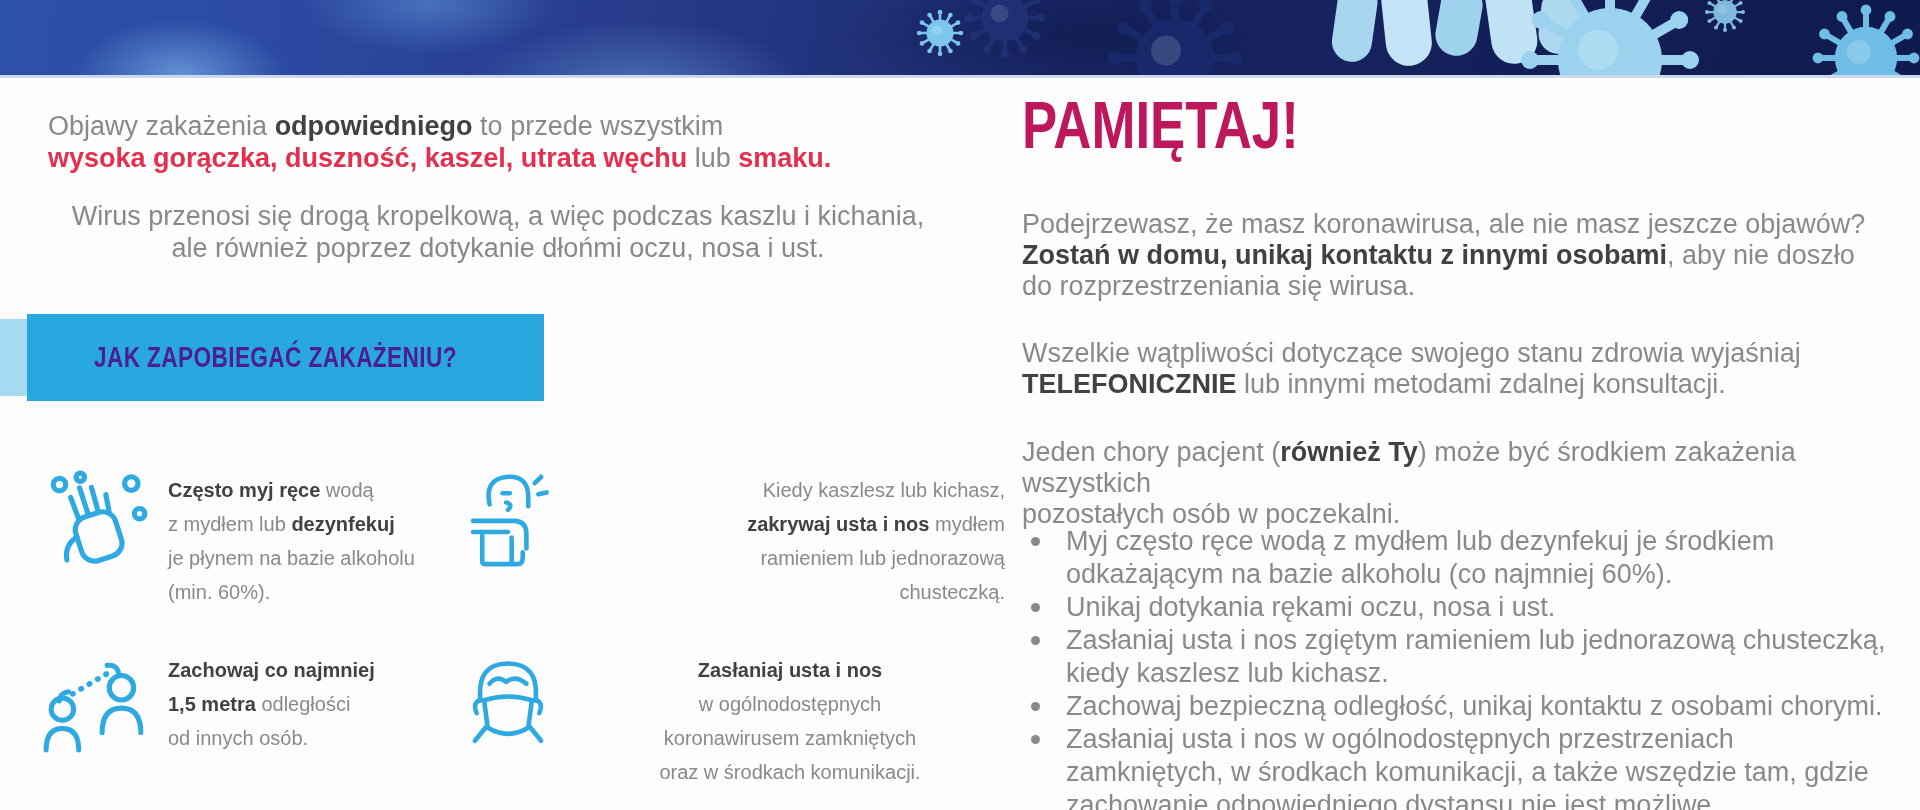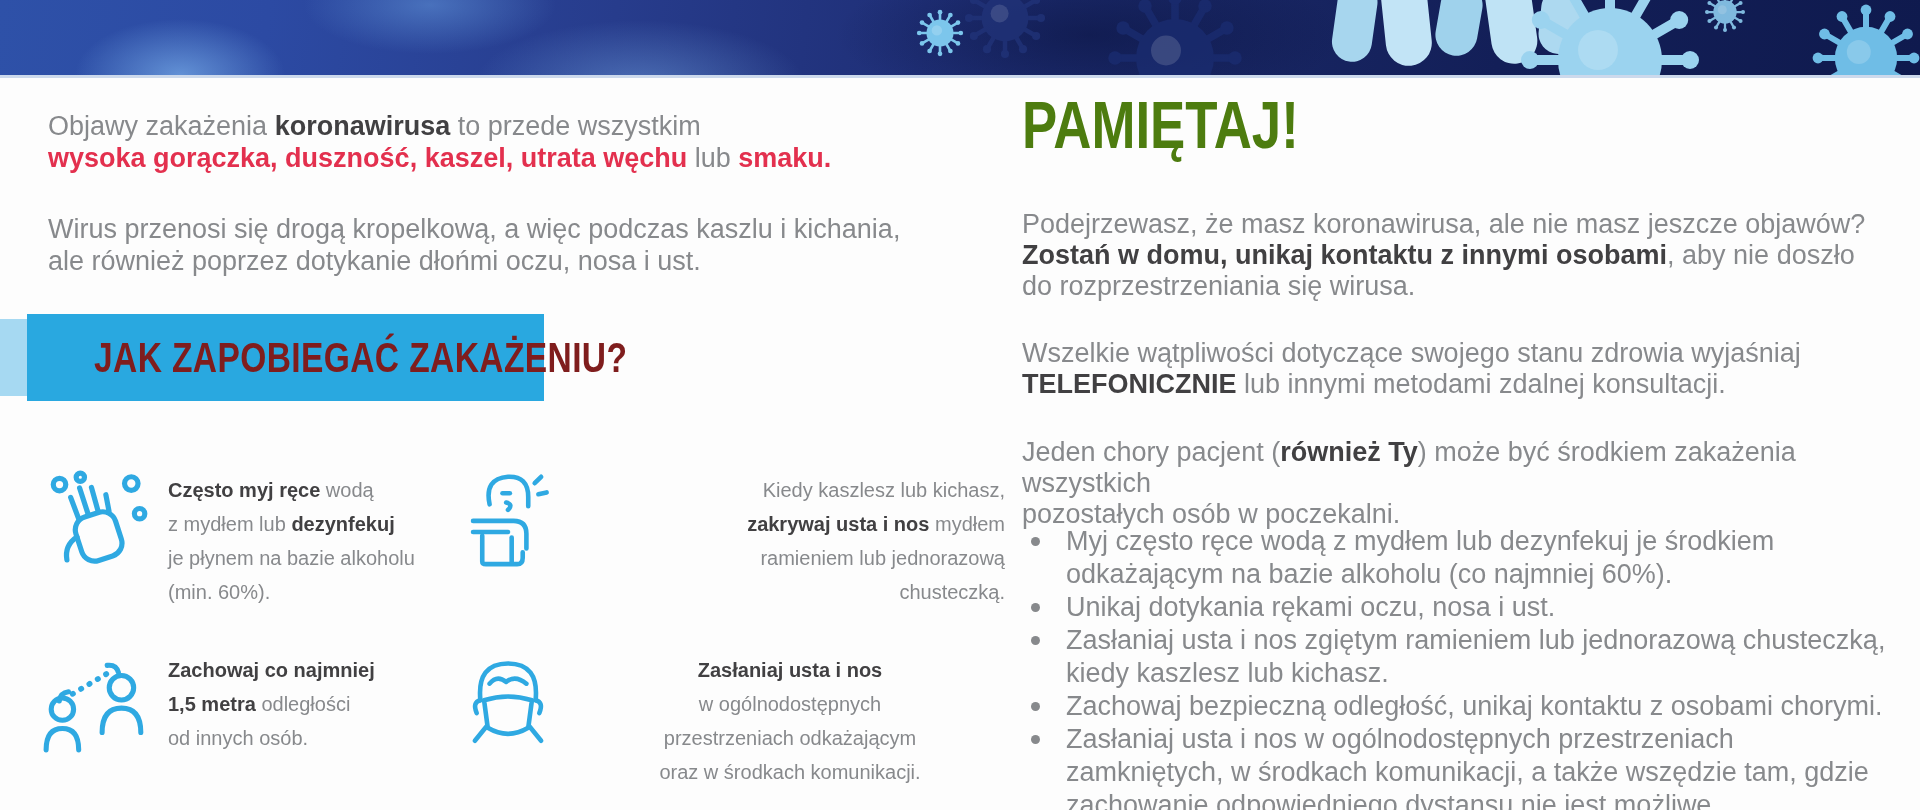--- a/index.html
+++ b/index.html
@@ -16,41 +16,41 @@
       linear-gradient(97deg,#2e51a8 0%,#2c4aa3 14%,#273c8c 32%,#1f2f77 48%,#192765 62%,#131f58 78%,#0f1a4e 100%);
     border-bottom:3px solid #ccd9ec;}
   .banner svg{position:absolute;left:0;top:0;}
 
   
   .line{display:block;}
   .b{font-weight:700;color:#414042;}
   .red{font-weight:700;color:#e3304e;}
   .gray-par{position:absolute;left:48px;font-size:27px;line-height:32px;width:900px;margin:0;}
   #intro{top:110px;}
-  #transmission{top:213px;}
+  #transmission{top:200px;text-align:center;}
 
   
   .section-strip{position:absolute;left:0;top:319px;width:27px;height:77px;background:#a6d9f2;}
   .section-box{position:absolute;left:27px;top:314px;width:517px;height:87px;background:#29a8e0;}
-  .section-box h2{margin:0;line-height:87px;padding-left:67px;font-size:43px;font-weight:700;color:#7f1d1d;}
+  .section-box h2{margin:0;line-height:87px;padding-left:67px;font-size:29px;font-weight:700;color:#4c1d95;}
   .cond{display:inline-block;transform:scaleX(.78);transform-origin:0 50%;white-space:nowrap;letter-spacing:.5px;}
 
   
   .tip{position:absolute;}
   .tip-icon{position:absolute;left:0;top:0;}
   .tip-text{position:absolute;font-size:20px;line-height:34px;width:430px;margin:0;}
   .t1{left:46px; top:466px;} .t1 .tip-icon{width:104px;height:104px;top:4px;} .t1 .tip-text{left:122px;top:7px;}
   .t2{left:462px;top:464px;} .t2 .tip-icon{width:92px; height:112px;}        .t2 .tip-text{left:113px;top:9px;text-align:right;}
   .t3{left:40px; top:644px;} .t3 .tip-icon{width:112px;height:104px;top:6px;} .t3 .tip-text{left:128px;top:9px;}
   .t4{left:462px;top:646px;} .t4 .tip-icon{width:92px; height:114px;}        .t4 .tip-text{left:113px;top:7px;text-align:center;}
   .tip-svg{fill:none;stroke:#2fa9e2;stroke-width:5;stroke-linecap:round;stroke-linejoin:round;}
 
   
   .remember-title{position:absolute;left:1022px;top:88px;margin:0;font-size:66px;line-height:74px;
-                  font-weight:700;color:#4d7c0f;}
+                  font-weight:700;color:#be185d;}
   .remember-title .cond{transform:scaleX(.8);letter-spacing:0;}
   .rp{position:absolute;left:1022px;width:900px;font-size:27px;line-height:31px;margin:0;}
   #p1{top:209px;} #p2{top:338px;} #p3{top:437px;}
   .bullets{position:absolute;left:1022px;top:525px;width:872px;margin:0;padding:0;list-style:none;
            font-size:27px;line-height:33px;}
   .bullets li{position:relative;padding-left:44px;}
   .bullets li::before{content:"";position:absolute;left:9px;top:12px;width:9px;height:9px;
                       border-radius:50%;background:#87898c;}
 </style>
 </head>
@@ -101,21 +101,21 @@
       </g>
 
       <use href="#virus" transform="translate(940,33) scale(0.52)" color="#7cc6ec"></use>
       <use href="#virus" transform="translate(1610,60) scale(2.0)" color="#9bd3ef"></use>
       <use href="#virus" transform="translate(1725,12) scale(0.45)" color="#8ccbee" opacity="0.9"></use>
       <use href="#virus" transform="translate(1866,58) scale(1.2)" color="#6fbde6"></use>
     </svg>
   </header>
 
   <p class="gray-par" id="intro">
-    <span class="line"><span>Objawy zakażenia </span><span class="b">koronawirusa</span><span> to przede wszystkim</span></span>
+    <span class="line"><span>Objawy zakażenia </span><span class="b">odpowiedniego</span><span> to przede wszystkim</span></span>
     <span class="line"><span class="red">wysoka gorączka, duszność, kaszel, utrata węchu</span><span> lub </span><span class="red">smaku.</span></span>
   </p>
 
   <p class="gray-par" id="transmission">
     <span class="line">Wirus przenosi się drogą kropelkową, a więc podczas kaszlu i kichania,</span>
     <span class="line">ale również poprzez dotykanie dłońmi oczu, nosa i ust.</span>
   </p>
 
   <div class="section-strip"></div>
   <div class="section-box">
@@ -188,21 +188,21 @@
       <path d="M30,34 Q38,24 48,32 Q58,24 70,34"></path>
       <path d="M20,52 q-9,2 -4,14"></path>
       <path d="M80,52 q9,2 4,14"></path>
       <path d="M24,52 Q50,44 76,52 L72,82 Q50,95 28,82 Z"></path>
       <line x1="27" y1="80" x2="14" y2="96"></line>
       <line x1="73" y1="80" x2="86" y2="96"></line>
     </svg>
     <p class="tip-text">
       <span class="line"><span class="b">Zasłaniaj usta i nos</span></span>
       <span class="line">w ogólnodostępnych</span>
-      <span class="line">przestrzeniach odkażającym</span>
+      <span class="line">koronawirusem zamkniętych</span>
       <span class="line">oraz w środkach komunikacji.</span>
     </p>
   </div>
 
   <h1 class="remember-title"><span class="cond">PAMIĘTAJ!</span></h1>
 
   <p class="rp" id="p1">
     <span class="line">Podejrzewasz, że masz koronawirusa, ale nie masz jeszcze objawów?</span>
     <span class="line"><span class="b">Zostań w domu, unikaj kontaktu z innymi osobami</span><span>, aby nie doszło</span></span>
     <span class="line">do rozprzestrzeniania się wirusa.</span>

